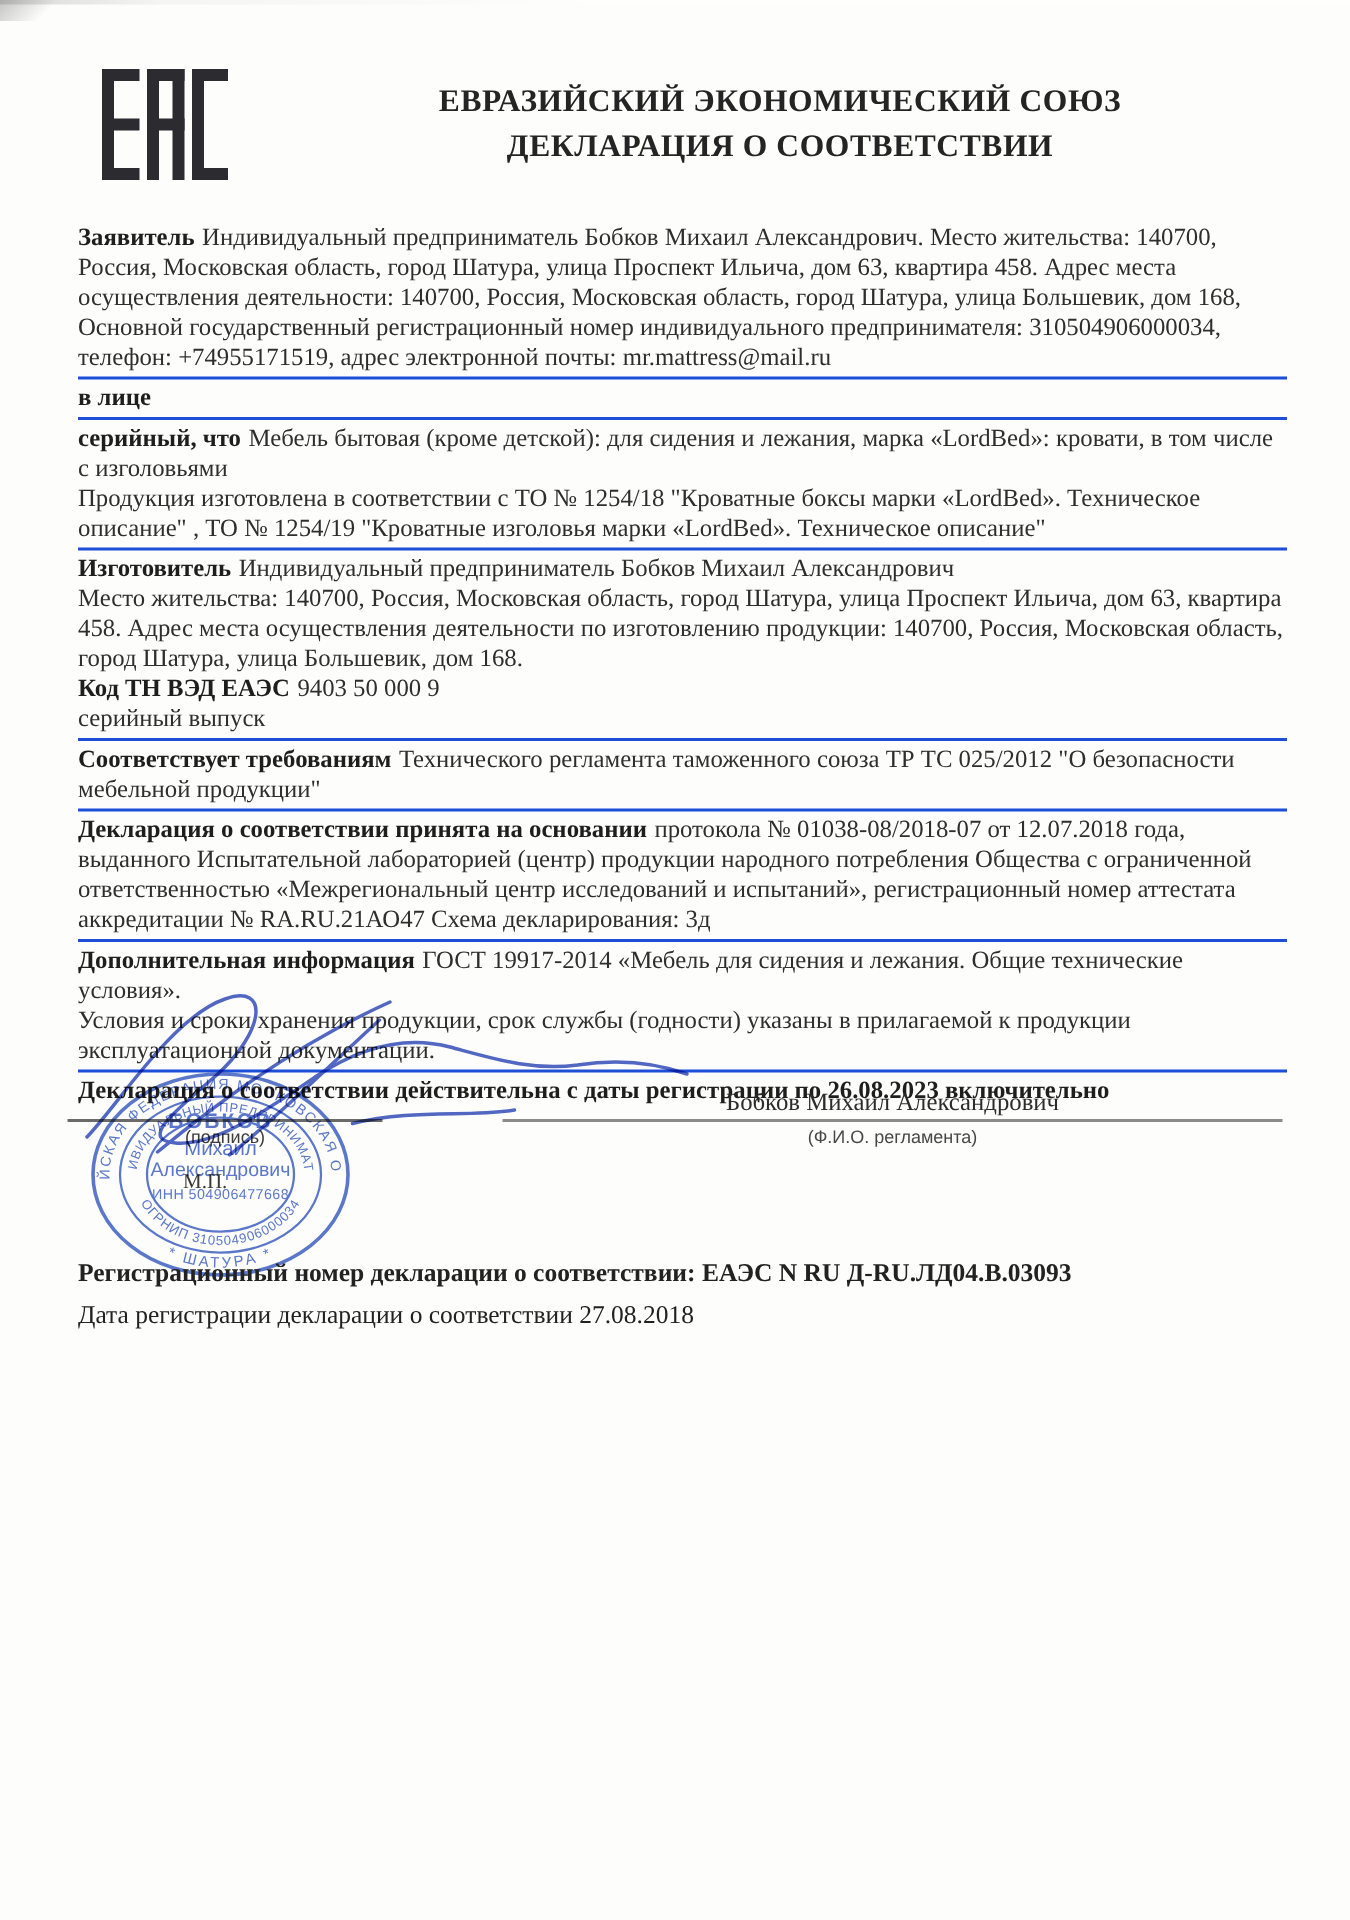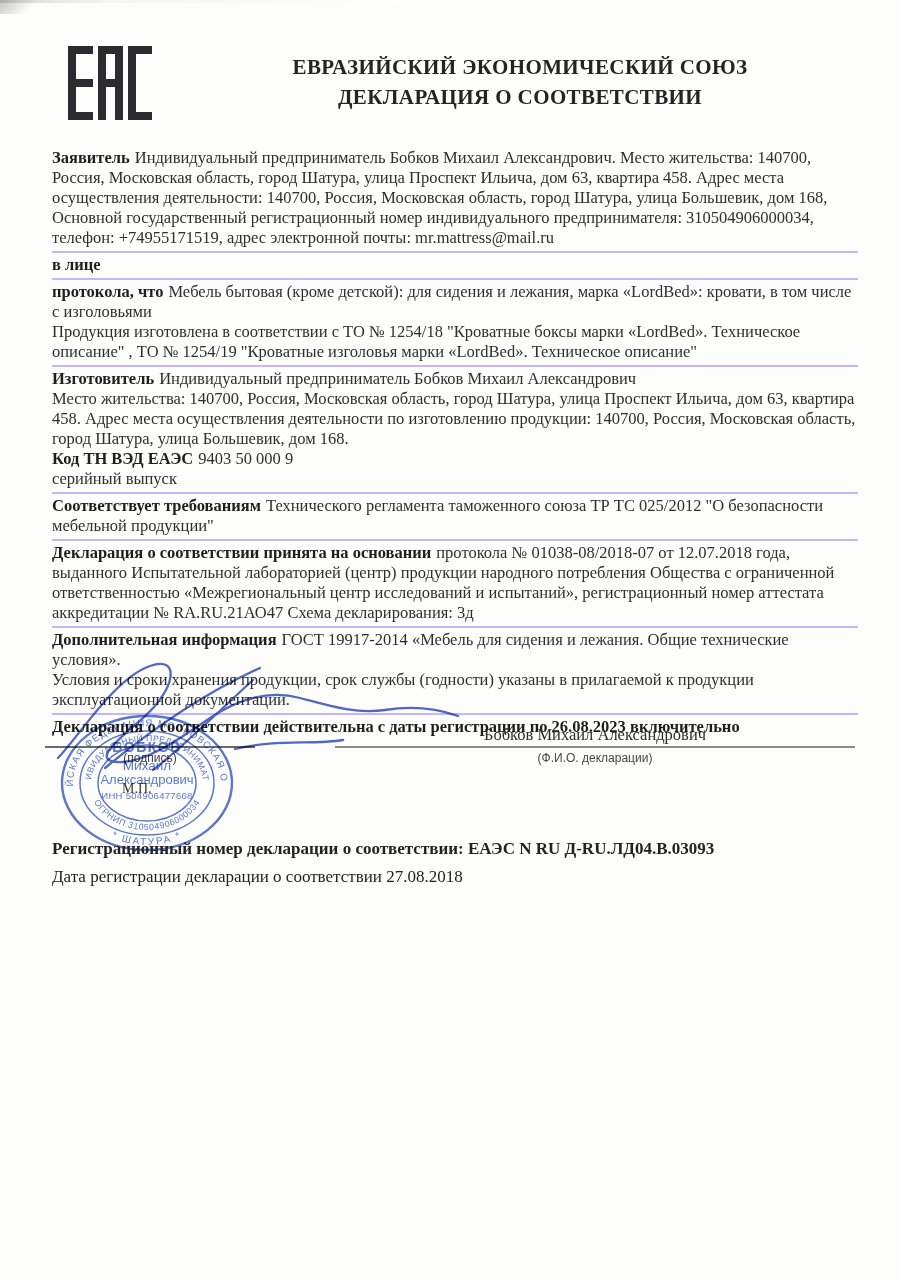--- a/index.html
+++ b/index.html
@@ -8,21 +8,21 @@
   .top-edge{position:absolute;left:0;top:0;width:900px;height:3px;
        background:linear-gradient(to right,#b9b9b9,#eeeeee 12%,#ffffff 45%);opacity:.55;}
   .corner-shade{position:absolute;left:0;top:0;width:46px;height:14px;
        background:linear-gradient(135deg,rgba(110,110,110,.4),rgba(255,255,255,0) 65%);}
   
   .logo{position:absolute;left:68px;top:46px;}
   .title-wrap{position:absolute;left:170px;top:52px;width:700px;text-align:center;}
   .title-line{font-weight:bold;font-size:21px;line-height:30px;letter-spacing:.4px;color:#242424;}
   
   .doc{position:absolute;left:52px;top:146px;width:806px;font-size:16.5px;line-height:20px;}
-  .sec{padding:2px 0 3px 0;border-bottom:2px solid #c4b5fd;}
+  .sec{padding:2px 0 3px 0;border-bottom:2px solid #1d4ed8;}
   .sec.last{border-bottom:none;}
   .row{display:block;}
   .lbl{font-weight:bold;color:#1e1e1e;margin-right:5px;}
   .b-row{font-weight:bold;color:#1e1e1e;}
   
   .sig-line-left{position:absolute;left:45px;top:746px;width:210px;border-top:2px solid #6a6a6a;}
   .sig-line-right{position:absolute;left:335px;top:746px;width:520px;border-top:2px solid #8b8b8b;}
   .podpis{position:absolute;left:90px;top:751px;width:120px;text-align:center;
           font-family:"Liberation Sans","DejaVu Sans",sans-serif;font-size:12px;color:#3d3d3d;}
   .mp{position:absolute;left:122px;top:781px;font-family:Liberation Serif, serif;
@@ -66,21 +66,21 @@
 </div>
 
 <div class="doc">
   <div class="sec">
     <div class="row"><span class="lbl">Заявитель</span><span>Индивидуальный предприниматель Бобков Михаил Александрович. Место жительства: 140700, Россия, Московская область, город Шатура, улица Проспект Ильича, дом 63, квартира 458. Адрес места осуществления деятельности: 140700, Россия, Московская область, город Шатура, улица Большевик, дом 168, Основной государственный регистрационный номер индивидуального предпринимателя: 310504906000034, телефон: +74955171519, адрес электронной почты: mr.mattress@mail.ru</span></div>
   </div>
   <div class="sec">
     <div class="row"><span class="lbl">в лице</span></div>
   </div>
   <div class="sec">
-    <div class="row"><span class="lbl">протокола, что</span><span>Мебель бытовая (кроме детской): для сидения и лежания, марка «LordBed»: кровати, в том числе с изголовьями</span></div>
+    <div class="row"><span class="lbl">серийный, что</span><span>Мебель бытовая (кроме детской): для сидения и лежания, марка «LordBed»: кровати, в том числе с изголовьями</span></div>
     <div class="row"><span>Продукция изготовлена в соответствии с ТО № 1254/18 "Кроватные боксы марки «LordBed». Техническое описание" , ТО № 1254/19 "Кроватные изголовья марки «LordBed». Техническое описание"</span></div>
   </div>
   <div class="sec">
     <div class="row"><span class="lbl">Изготовитель</span><span>Индивидуальный предприниматель Бобков Михаил Александрович</span></div>
     <div class="row"><span>Место жительства: 140700, Россия, Московская область, город Шатура, улица Проспект Ильича, дом 63, квартира 458. Адрес места осуществления деятельности по изготовлению продукции: 140700, Россия, Московская область, город Шатура, улица Большевик, дом 168.</span></div>
     <div class="row"><span class="lbl">Код ТН ВЭД ЕАЭС</span><span>9403 50 000 9</span></div>
     <div class="row"><span>серийный выпуск</span></div>
   </div>
   <div class="sec">
     <div class="row"><span class="lbl">Соответствует требованиям</span><span>Технического регламента таможенного союза ТР ТС 025/2012 "О безопасности мебельной продукции"</span></div>
@@ -95,21 +95,21 @@
   <div class="sec last">
     <div class="row b-row">Декларация о соответствии действительна с даты регистрации по 26.08.2023 включительно</div>
   </div>
 </div>
 
 <div class="sig-line-left"></div>
 <div class="podpis">(подпись)</div>
 <div class="mp">М.П.</div>
 <div class="fio">Бобков Михаил Александрович</div>
 <div class="sig-line-right"></div>
-<div class="fio-cap">(Ф.И.О. декларации)</div>
+<div class="fio-cap">(Ф.И.О. регламента)</div>
 
 <svg class="stamp" width="200" height="170" viewBox="0 0 200 170">
   <defs>
     <path id="p-out-top" d="M 26,85 A 74,57 0 1 1 174,85"></path>
     <path id="p-out-bot" d="M 26,85 A 74,62 0 0 0 174,85"></path>
     <path id="p-in-top" d="M 44,85 A 56,42 0 1 1 156,85"></path>
     <path id="p-in-bot" d="M 42,85 A 58,47 0 0 0 158,85"></path>
   </defs>
   <g stroke="#4565c6" fill="none">
     <ellipse cx="100" cy="85" rx="85" ry="67" stroke-width="2.4"></ellipse>

